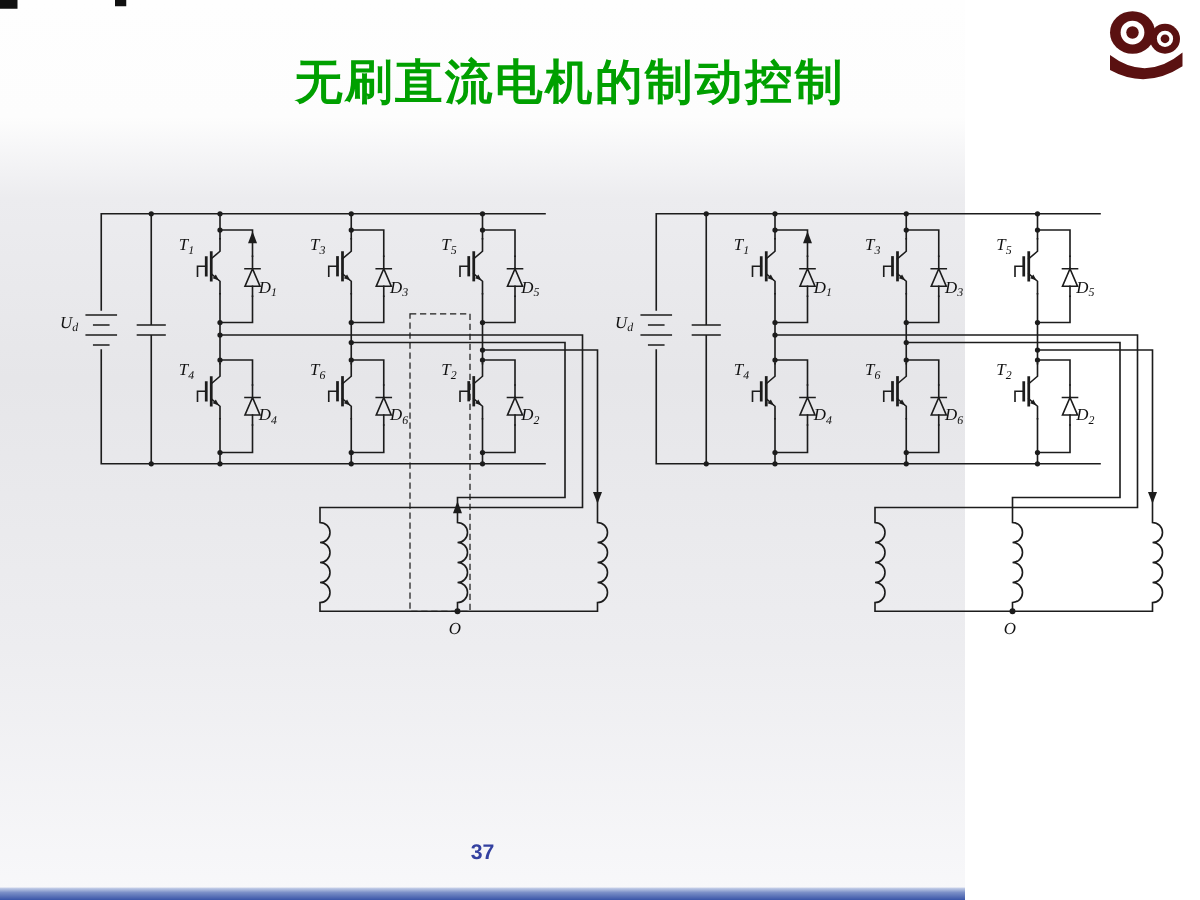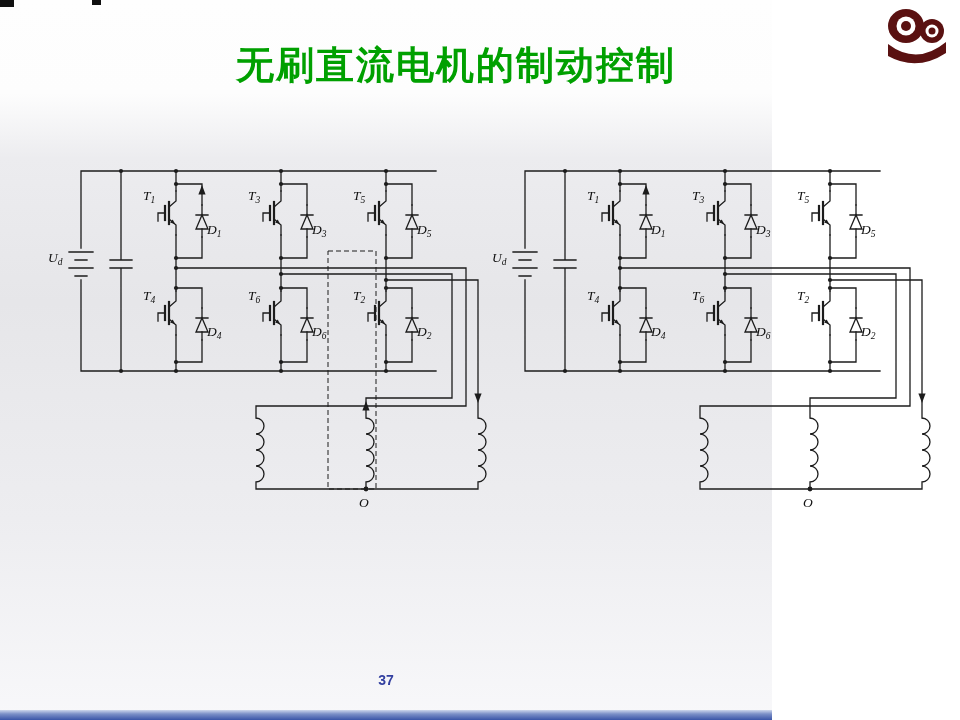--- a/index.html
+++ b/index.html
@@ -22,21 +22,21 @@
   .dash{stroke:#1c1c1c;stroke-width:1;fill:none;stroke-dasharray:5 3;}
   .dots circle{fill:#1c1c1c;stroke:none;}
   .arrow{fill:#1c1c1c;stroke:none;}
   .diode-tri{fill:none;stroke:#1c1c1c;stroke-width:1.3;}
   text.lbl{font-family:"Liberation Serif",serif;font-style:italic;font-size:13.5px;fill:#111;}
   tspan.sub{font-size:9.5px;}
   .caption{position:absolute;top:556px;left:0;right:0;text-align:center;
     color:#8B2525;font-size:26px;font-weight:bold;font-family:"Liberation Serif",serif;white-space:nowrap;}
   .caption sub{font-size:0.62em;}
   .page-number{position:absolute;top:672px;left:0;right:0;text-align:center;
-    color:#3340A0;font-size:14px;font-weight:bold;}
+    color:#3340A0;font-size:17px;font-weight:bold;}
   .footer-bar{position:absolute;bottom:0;left:0;width:100%;height:10px;
     background:linear-gradient(180deg,#cdd6ec 0%,#7b8fc7 40%,#3A55A8 100%);}
 </style>
 </head>
 <body>
 
 <div class="slide">
 
   <div class="art art1"></div>
   <div class="art art2"></div>

